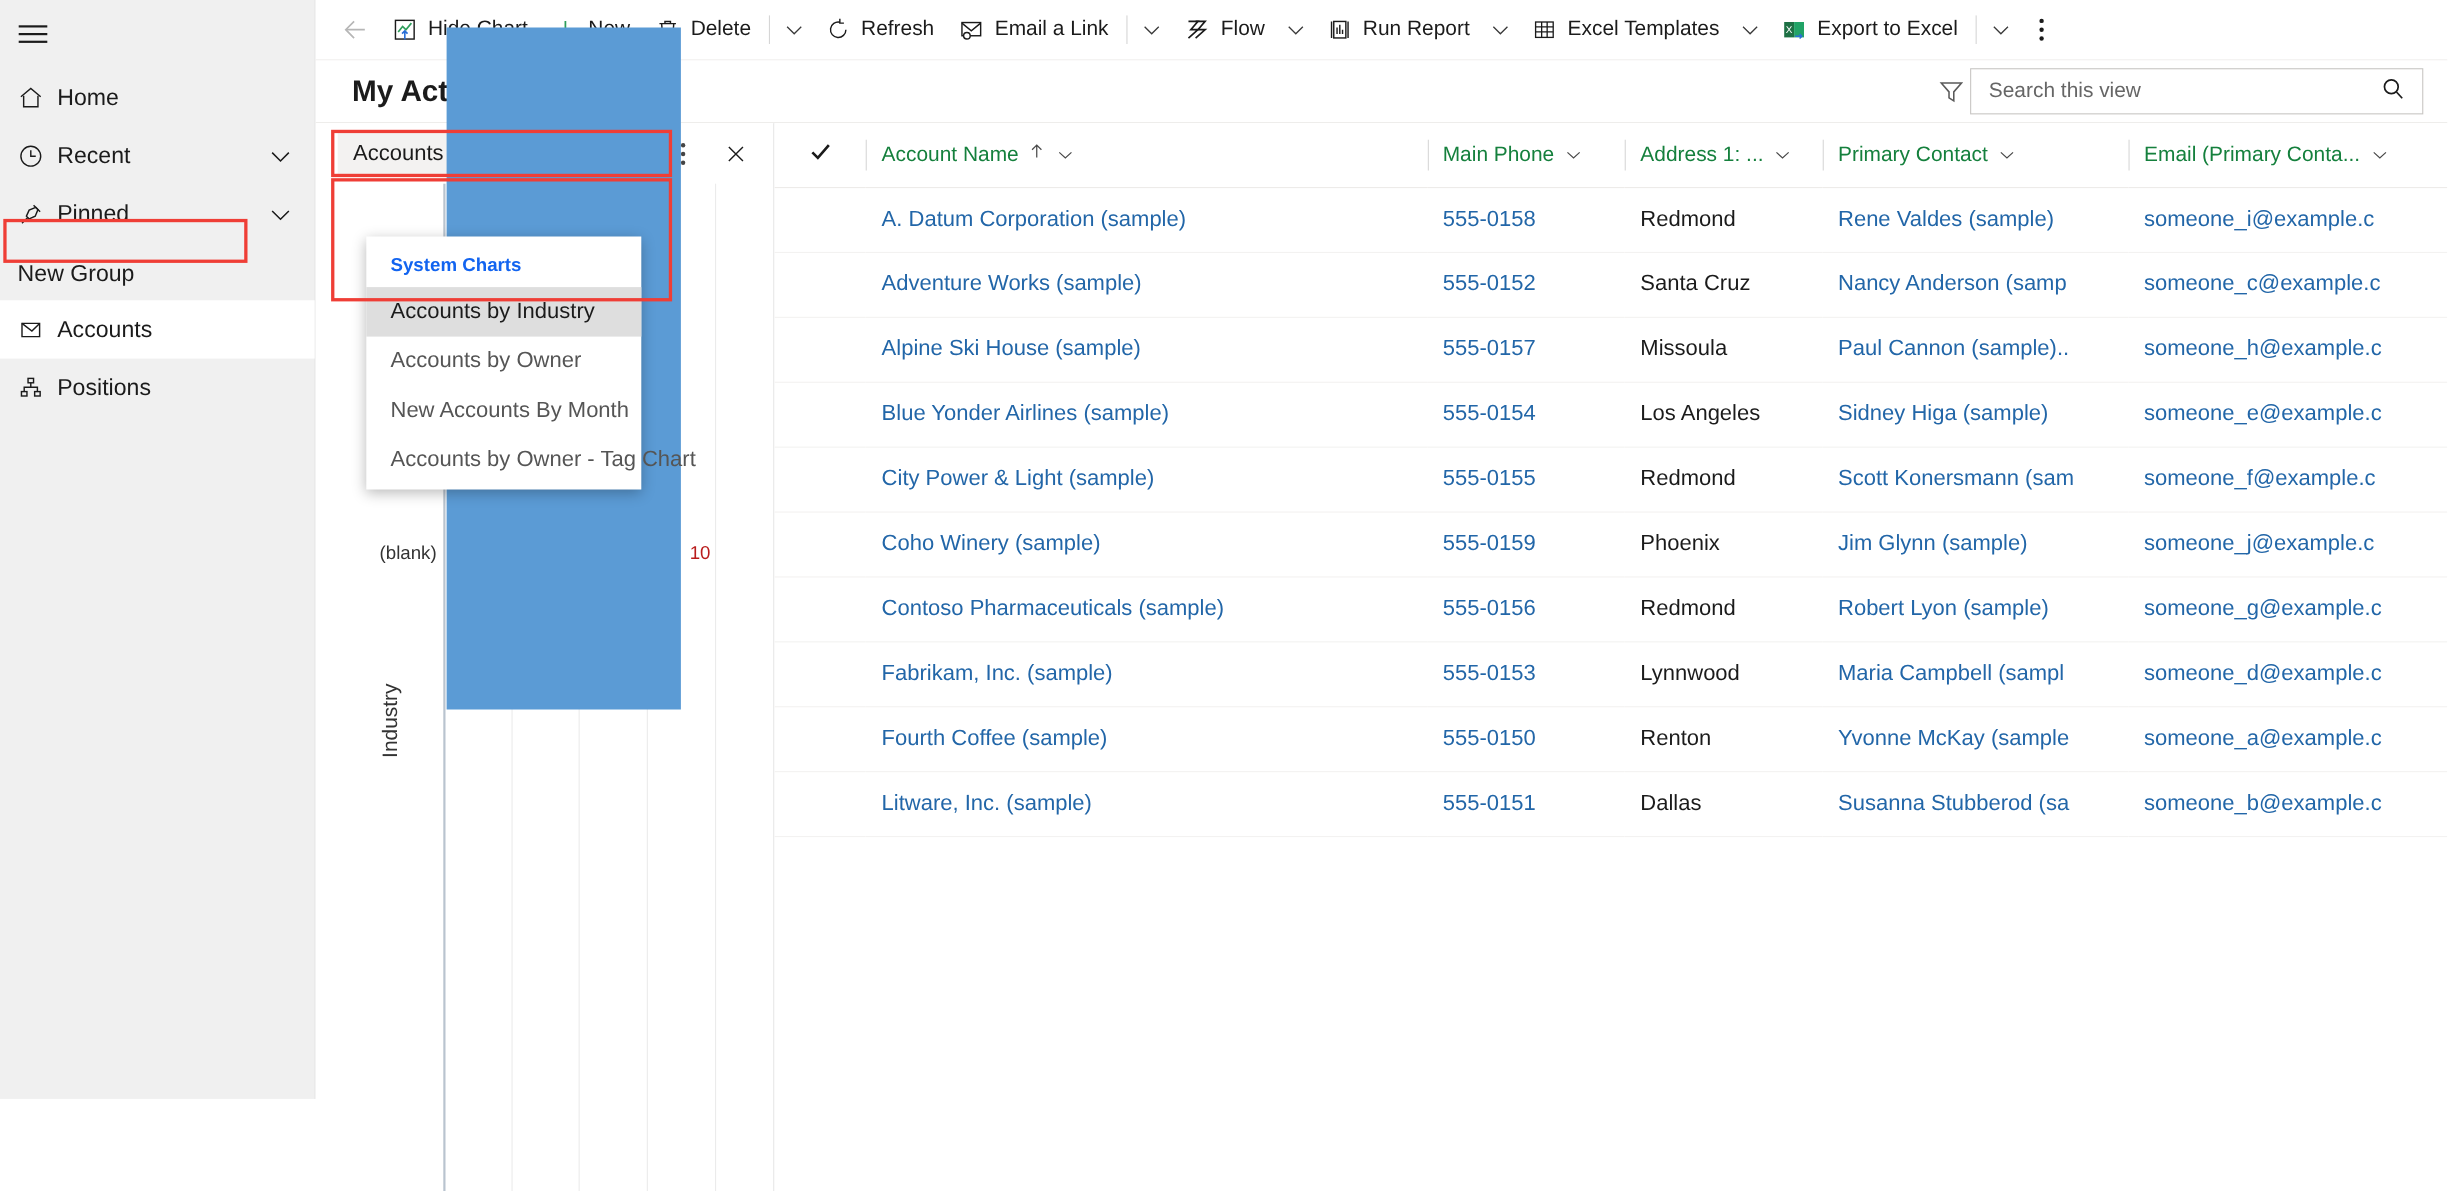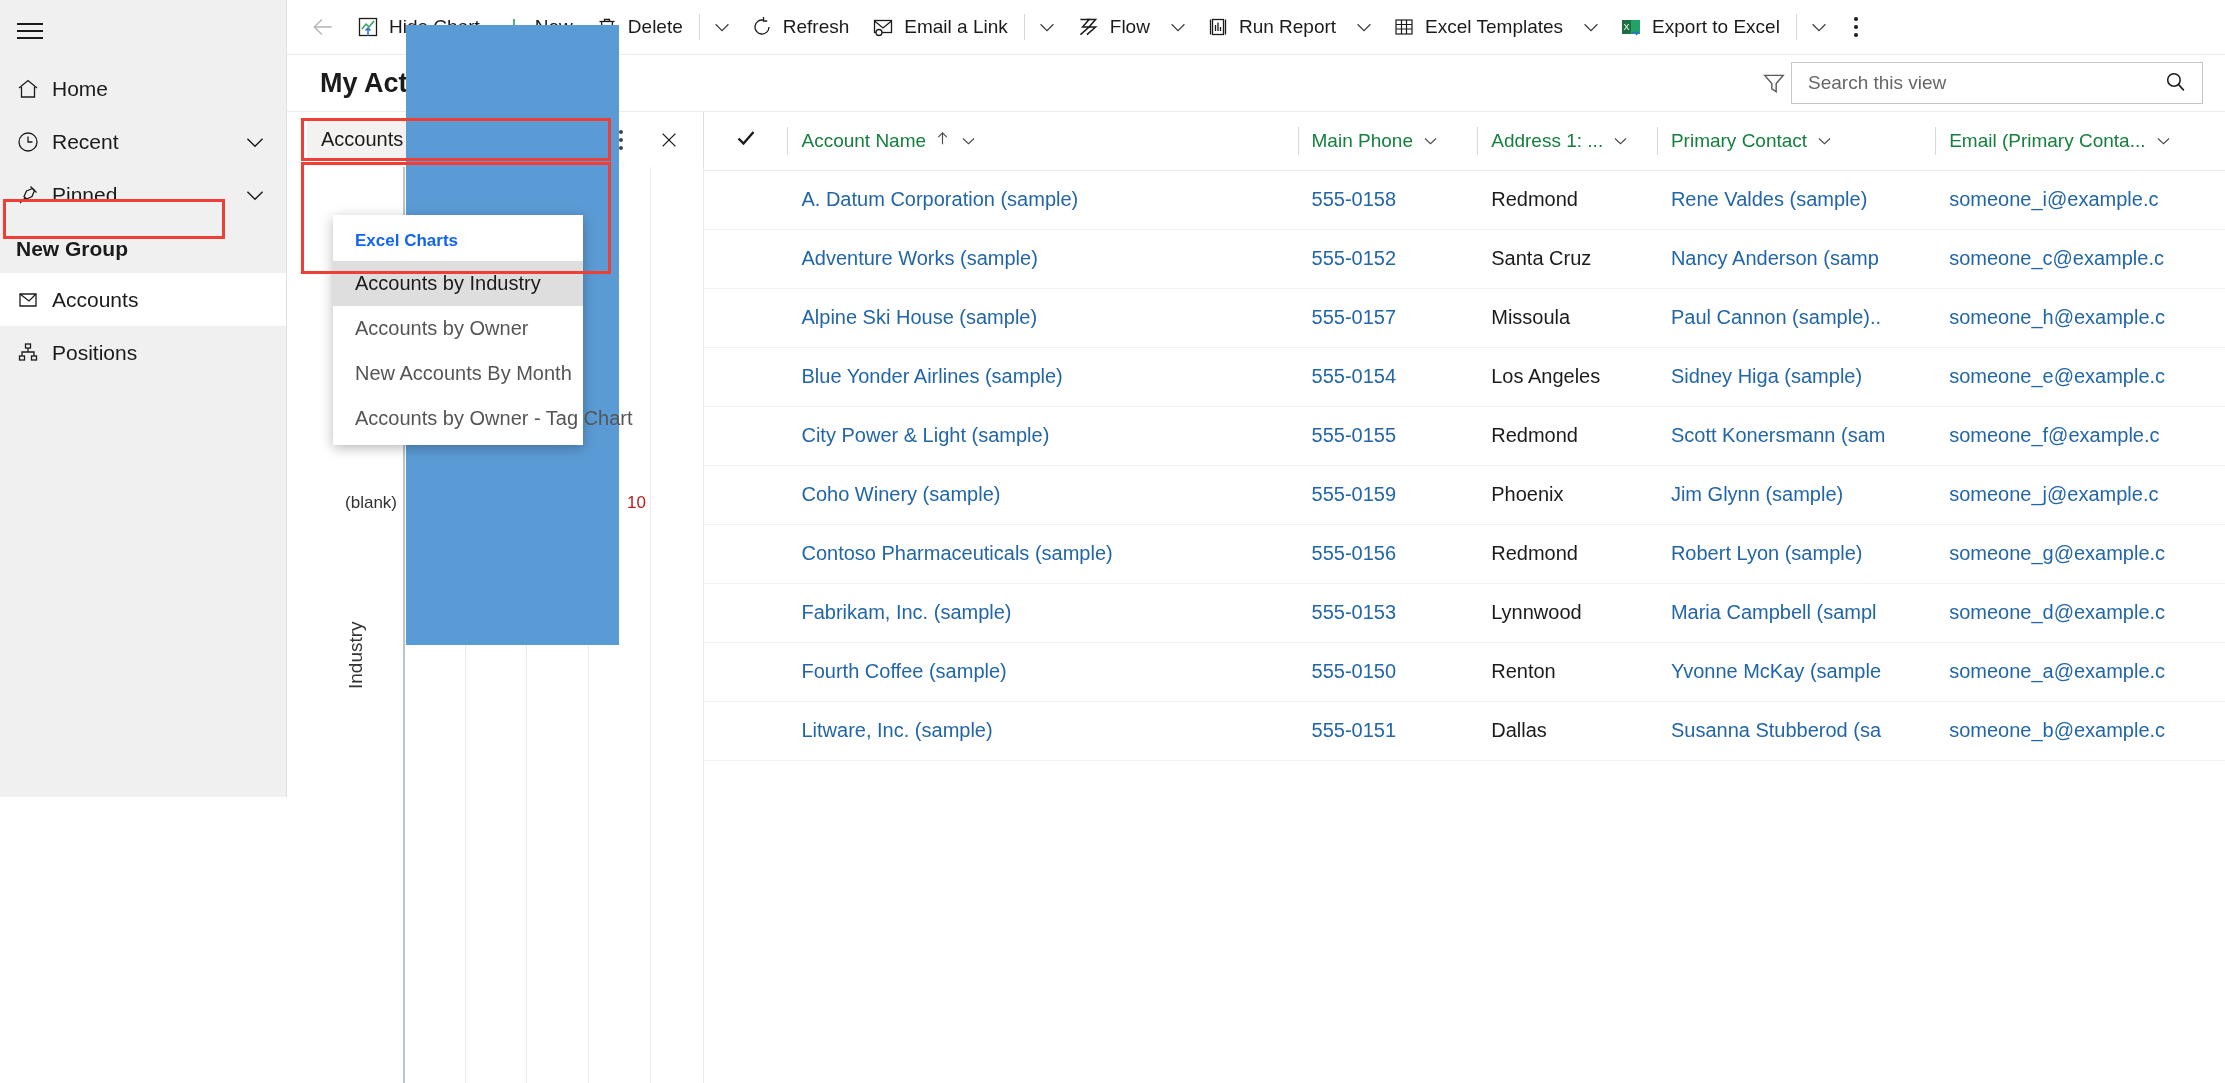--- a/index.html
+++ b/index.html
@@ -6,21 +6,21 @@
   html, body {
     width: 2225px; height: 1083px;
     font-family: "Liberation Sans", sans-serif;
     background: #ffffff;
     overflow: hidden;
   }
   .app { position: relative; width: 2225px; height: 1083px; display: flex; }
 
   
   .sidebar {
-    width: 287px; height: 797px;
+    width: 287px; height: 999px;
     background: #f0f0f0;
     border-right: 1px solid #e1e1e1;
     flex: 0 0 287px;
     position: relative;
   }
   .hamburger {
     width: 60px; height: 62px;
     display: flex; align-items: center; justify-content: center;
     cursor: pointer;
   }
@@ -33,21 +33,21 @@
     padding: 0 14px 0 16px; cursor: pointer; position: relative;
     color: #1b1b1b;
   }
   .nav-item .ico {
     width: 36px; flex: 0 0 36px; display: flex; align-items: center;
     justify-content: flex-start; color: #1b1b1b;
   }
   .nav-item .lbl { font-size: 21px; color: #1b1b1b; flex: 1; }
   .nav-item .chev { width: 34px; display: flex; align-items: center; justify-content: center; }
   .group-title {
-    font-size: 21px; font-weight: bold; color: #1b1b1b;
+    font-size: 21px; font-weight: normal; color: #1b1b1b;
     padding: 16px 0 12px 16px;
   }
   .nav-item.selected { background: #ffffff; }
   .redbox {
     position: absolute; border: 3px solid #ef3e36; pointer-events: none;
   }
 
   
   .main { flex: 1 1 auto; height: 1083px; position: relative; background:#fff; }
 
@@ -482,21 +482,21 @@
             <div class="gridline" style="left:62px;"></div>
             <div class="gridline" style="left:123px;"></div>
             <div class="gridline" style="left:185px;"></div>
             <div class="gridline" style="left:247px;"></div>
             <div class="gridline" style="left:300px;"></div>
             <div class="bar" style="left:3px; top:-142px; width:213px; height:620px;"></div>
             <div class="bar-value" style="left:224px; top:326px;">10</div>
           </div>
 
           <div class="chart-menu">
-            <div class="menu-header">Excel Charts</div>
+            <div class="menu-header">System Charts</div>
             <div class="menu-item active">Accounts by Industry</div>
             <div class="menu-item">Accounts by Owner</div>
             <div class="menu-item">New Accounts By Month</div>
             <div class="menu-item">Accounts by Owner - Tag Chart</div>
           </div>
         </div>
 
         <div class="redbox" style="left:14px; top:6px; width:310px; height:43px; z-index:60;"></div>
         <div class="redbox" style="left:14px; top:50px; width:310px; height:112px; z-index:60;"></div>
       </div>

